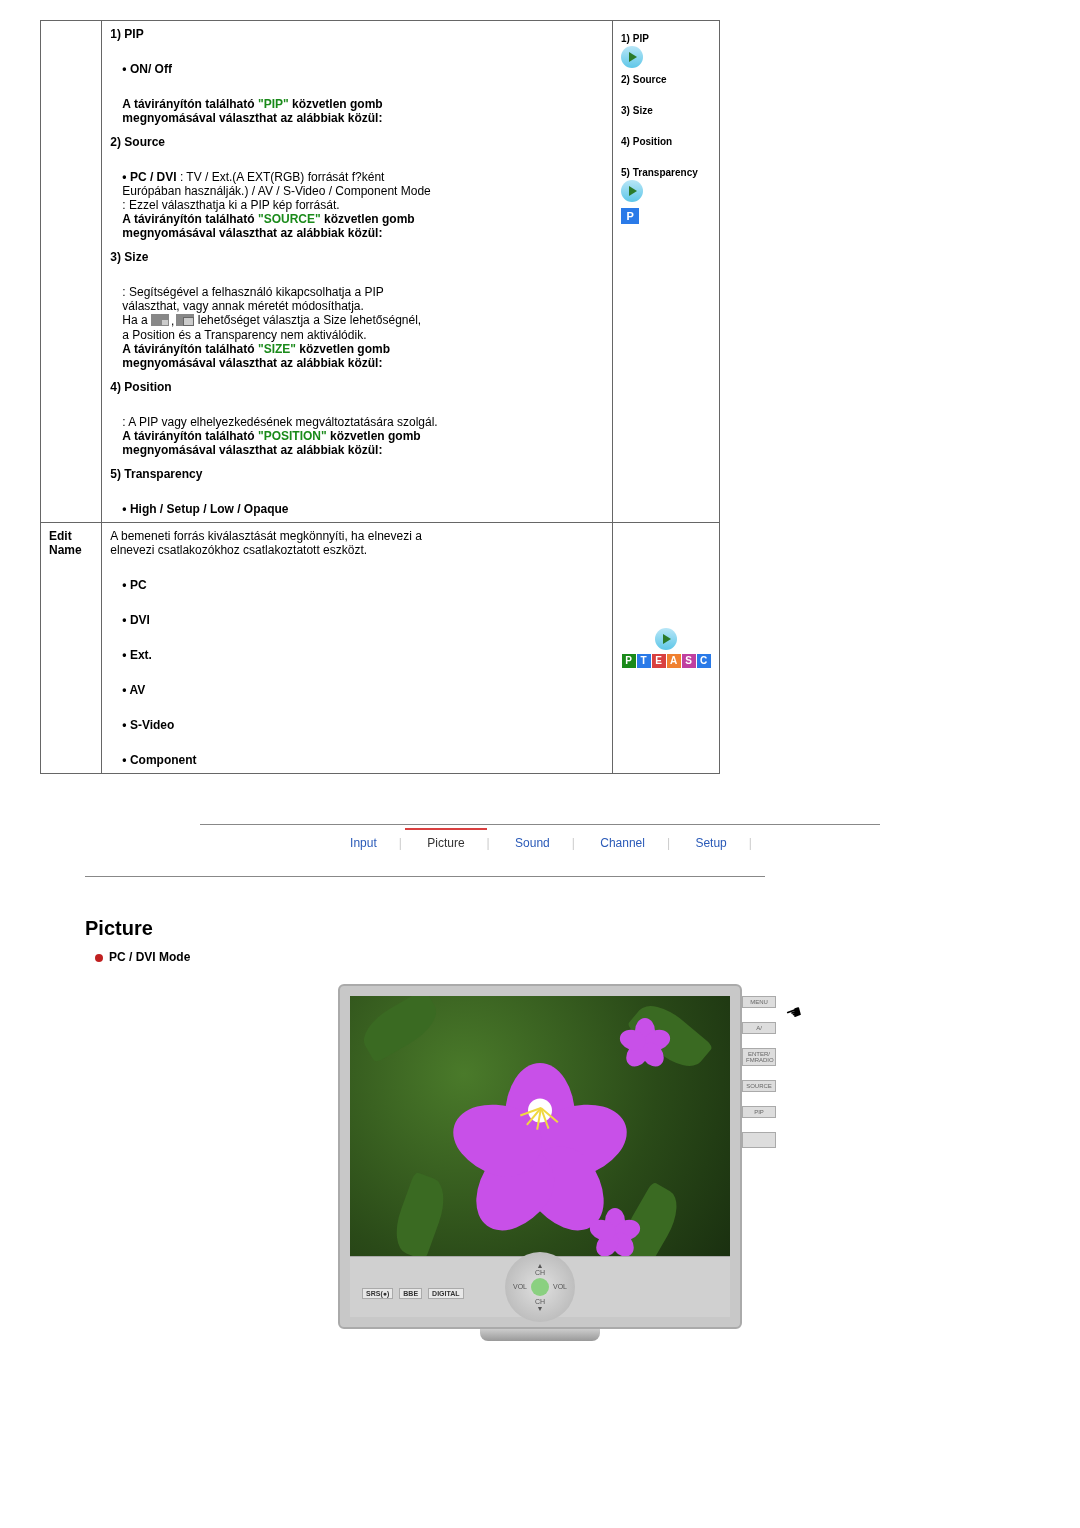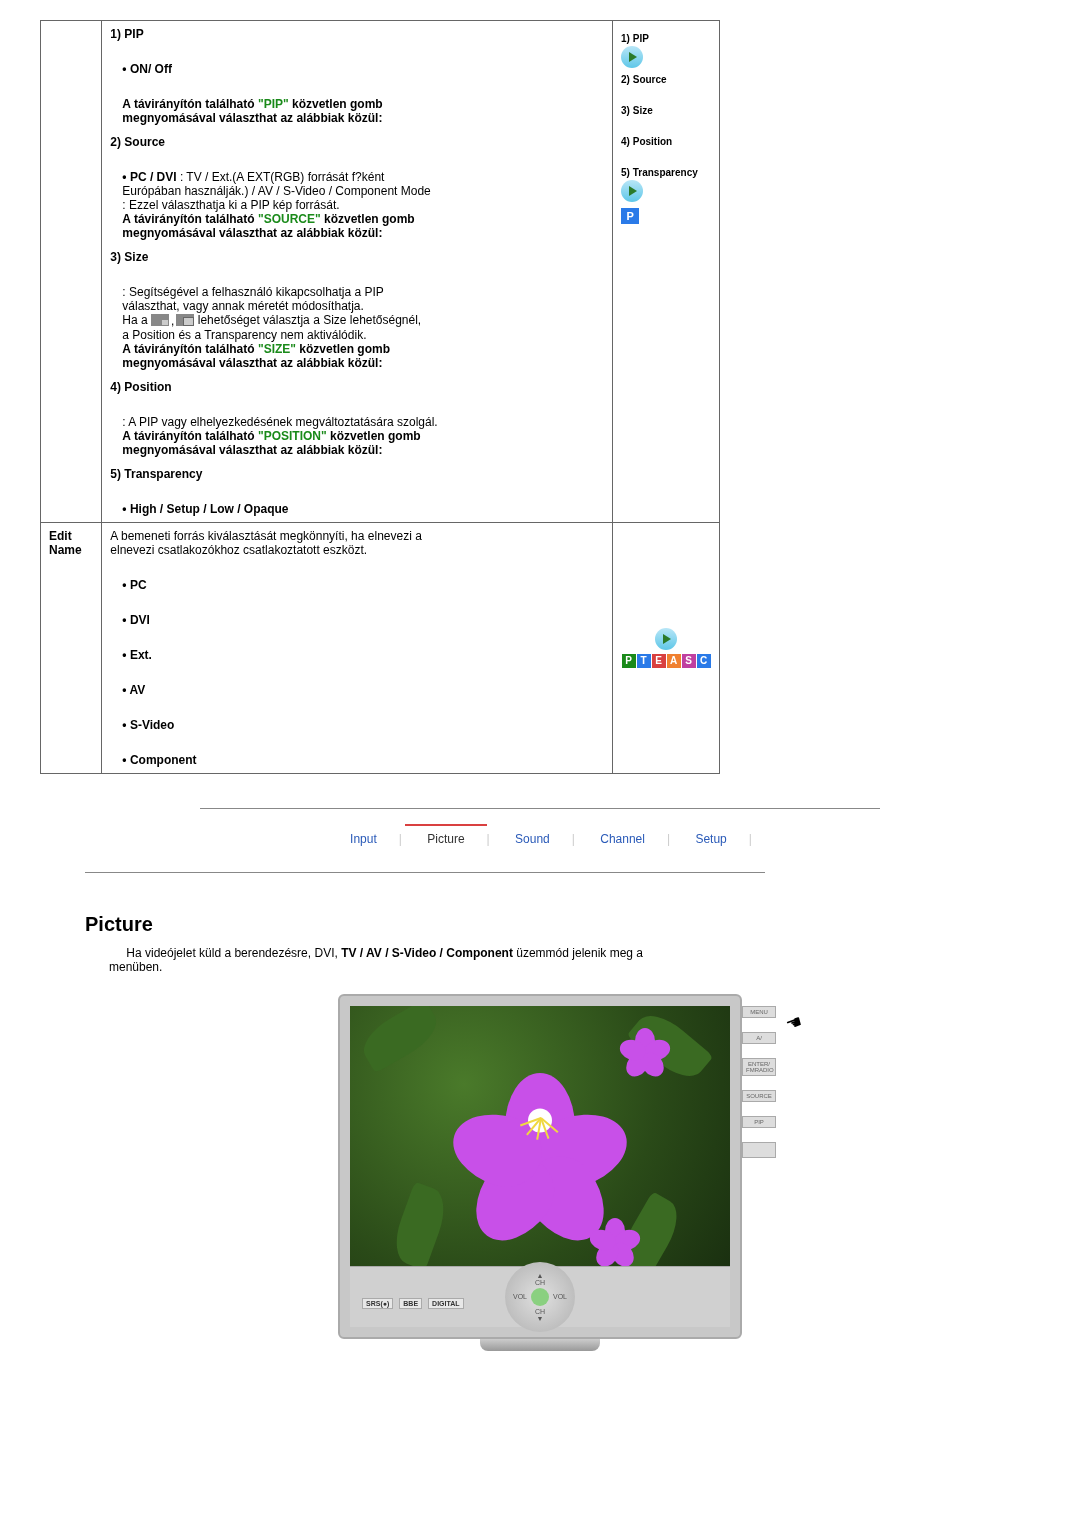--- a/index.html
+++ b/index.html
@@ -83,24 +83,24 @@
   }
   .lp { background: #1a8a1a; }
   .lt { background: #2a7ae8; }
   .le { background: #d94040; }
   .la { background: #f08030; }
   .ls { background: #c040a0; }
   .lc { background: #2a7ae8; }
   .vis-item { font-weight: bold; font-size: 10px; margin-top: 6px; }
   .nav-tabs {
     width: 680px;
-    margin: 34px auto 20px;
+    margin: 50px auto 20px;
     text-align: center;
     border-top: 1px solid #888;
-    padding-top: 16px;
+    padding-top: 4px;
   }
   .nav-tabs span.tab {
     display: inline-block;
     padding: 6px 22px;
     font-size: 12px;
     color: #2a5ab8;
   }
   .nav-tabs span.tab.current {
     color: #333;
     border-top: 2px solid #d94040;
@@ -305,24 +305,21 @@
   <span class="tab">Sound</span><span class="sep">|</span>
   <span class="tab">Channel</span><span class="sep">|</span>
   <span class="tab">Setup</span><span class="sep">|</span>
 </div>
 
 <hr class="section-hr" style="margin-left:45px">
 
 <h2 class="section-title">Picture</h2>
 
 <div class="mode-block">
-  <div style="margin-left:14px">
-    <span class="bullet-red" style="visibility:hidden"></span>
-    <span>Ha videójelet küld a berendezésre, DVI, </span><span class="bold">TV / AV / S-Video / Component</span><span> üzemmód jelenik meg a menüben.</span>
-  </div>
+  <div><span class="bullet-red"></span><span class="bold">PC / DVI Mode</span></div>
 </div>
 
 <div class="monitor-wrap">
   <div class="monitor-body">
     <div class="monitor-screen">
       <div class="leaf" style="top:10px;left:10px;transform:rotate(-30deg)"></div>
       <div class="leaf" style="top:20px;right:20px;transform:rotate(40deg)"></div>
       <div class="leaf" style="bottom:20px;left:30px;transform:rotate(110deg)"></div>
       <div class="leaf" style="bottom:10px;right:40px;transform:rotate(-60deg)"></div>
       <div class="flower">

